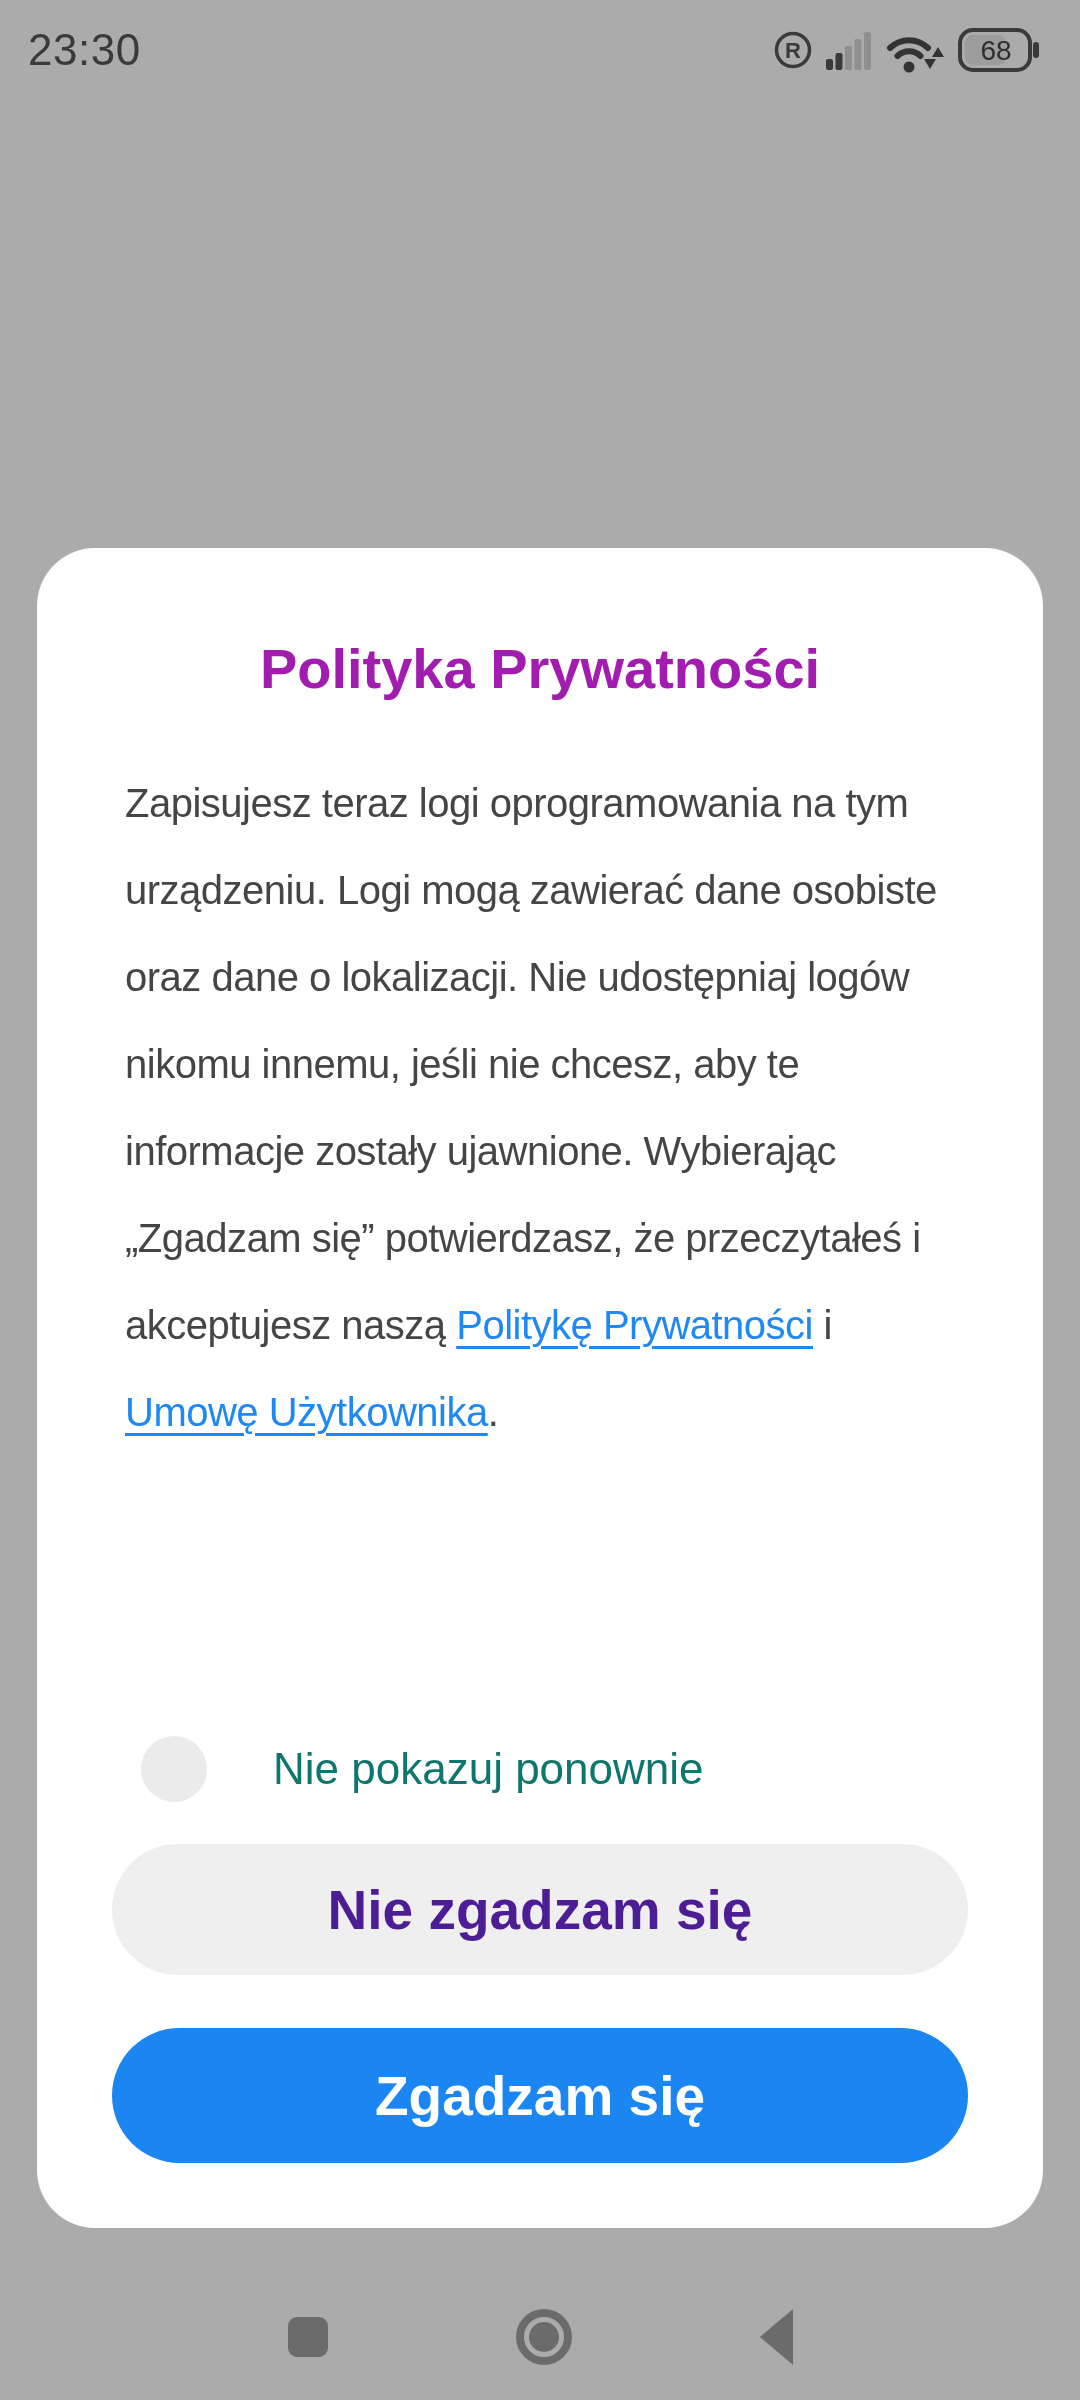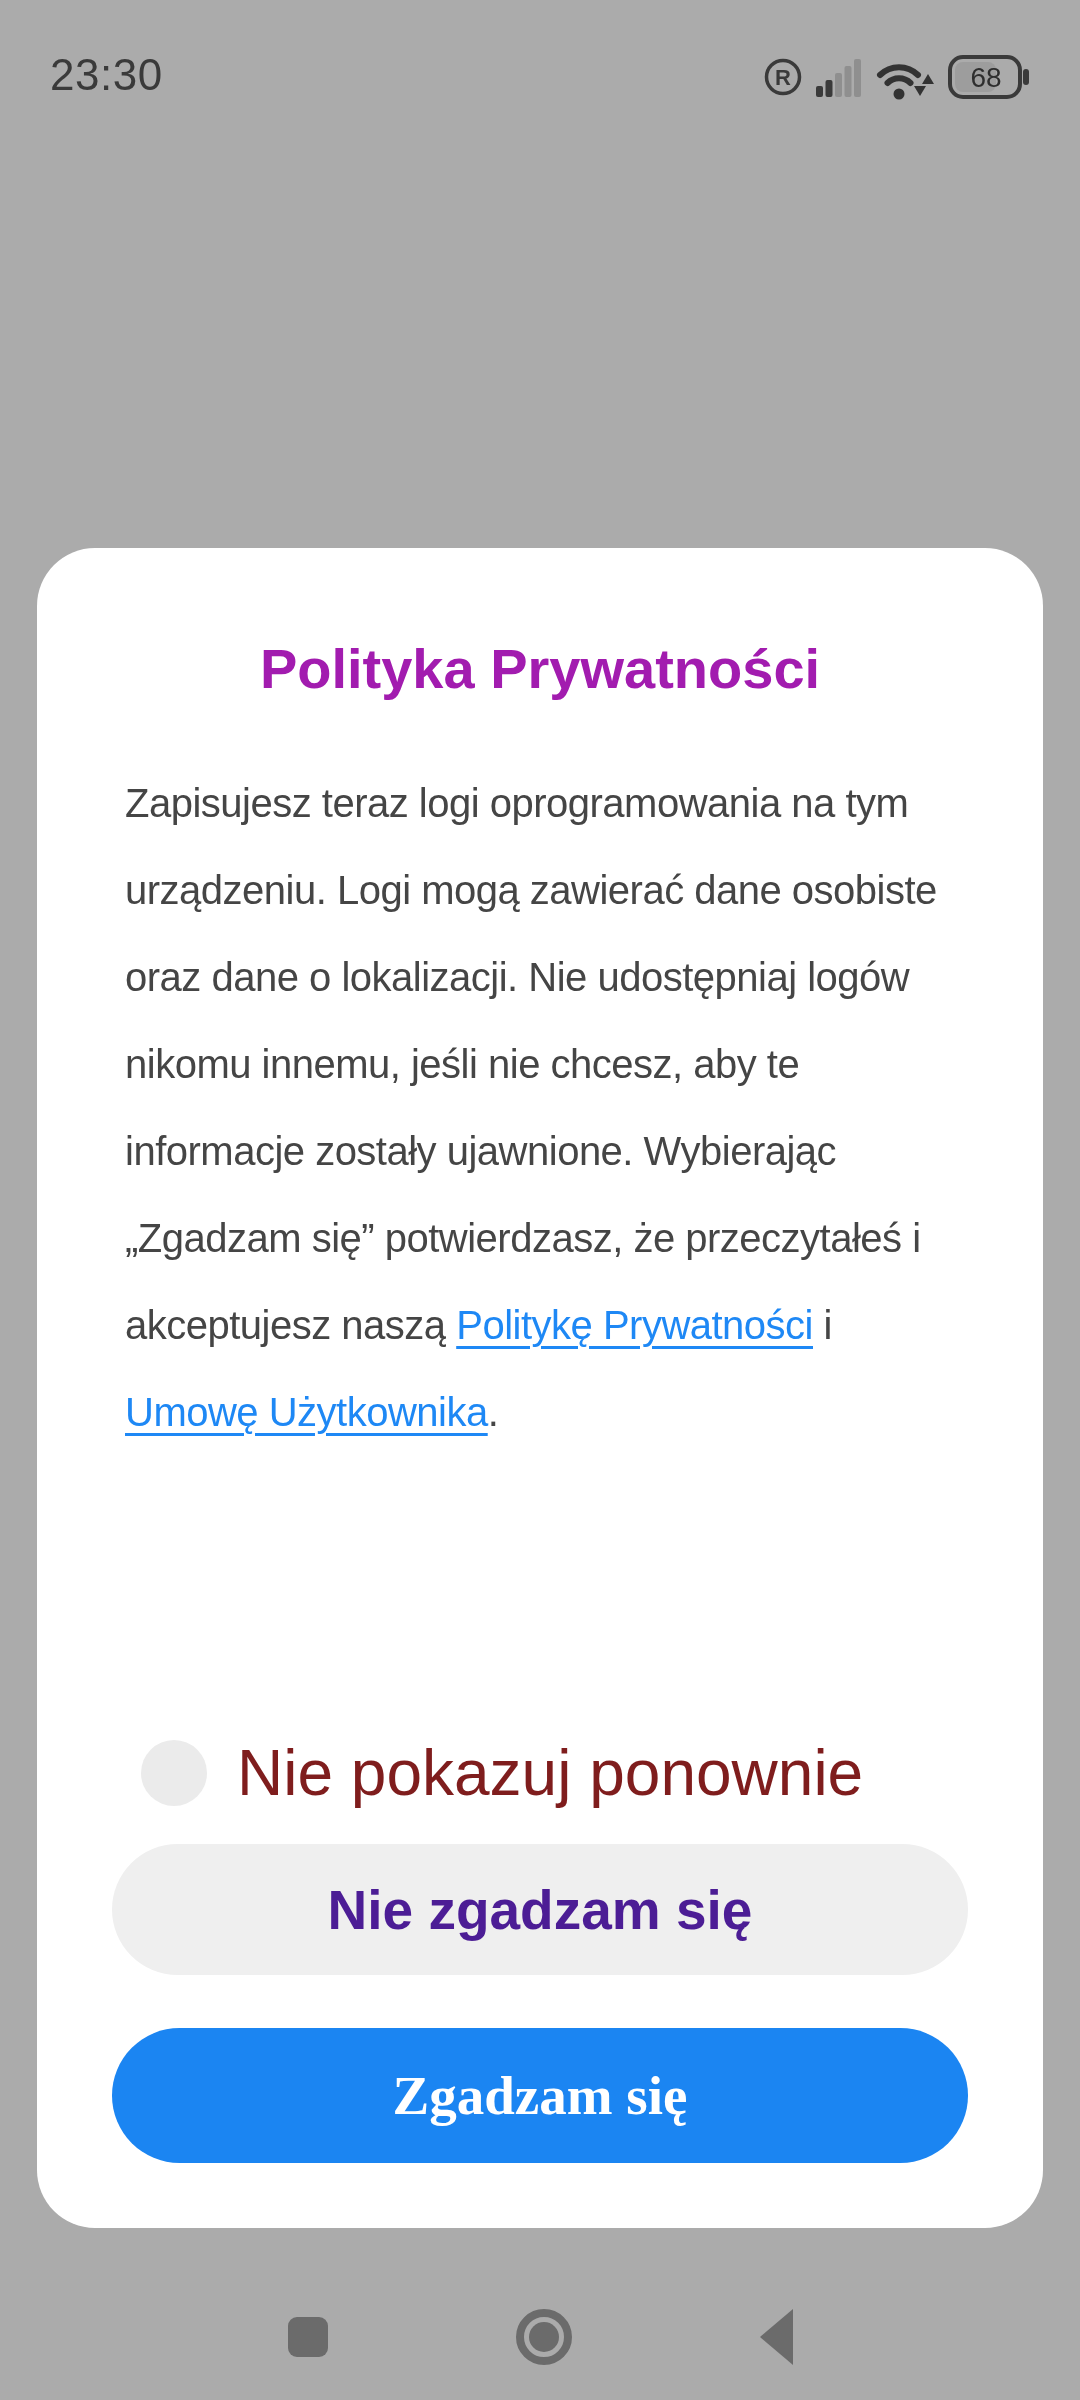--- a/index.html
+++ b/index.html
@@ -10,25 +10,25 @@
     position: relative;
     width: 1080px;
     height: 2400px;
     background: #ABABAB;
     overflow: hidden;
   }
 
   
   .status-bar {
     position: absolute;
-    top: 0; left: 0; right: 0;
+    top: 0; left: 0; right: 12px;
     height: 100px;
     display: flex;
-    align-items: flex-end;
-    padding: 0 50px;
+    align-items: center;
+    padding: 0 28px;
     color: #3A3A3A;
   }
   .clock {
     font-size: 44px;
     color: #3A3A3A;
     letter-spacing: 0.5px;
   }
   .status-icons {
     margin-left: auto;
     display: flex;
@@ -84,22 +84,23 @@
     cursor: pointer;
   }
   .checkbox-circle {
     width: 66px;
     height: 66px;
     border-radius: 50%;
     background: #EBEBEB;
     flex: 0 0 auto;
   }
   .checkbox-label {
-    font-size: 64px;
-    color: #7f1d1d;
+    font-size: 44px;
+    color: #0f766e;
+    margin-left: 36px;
   }
 
   
   .btn {
     position: absolute;
     left: 75px;
     width: 856px;
     border: none;
     display: flex;
     align-items: center;
@@ -115,21 +116,20 @@
     border-radius: 66px;
     background: #EFEFEF;
     color: #4c1d95;
   }
   .btn-accept {
     top: 1480px;
     height: 135px;
     border-radius: 68px;
     background: #1B85F2;
     color: #FFFFFF;
-    font-family: Liberation Serif, serif;
   }
 
   
   .nav-bar {
     position: absolute;
     top: 2302px;
     left: 0; right: 0;
     height: 70px;
     display: flex;
     align-items: center;

